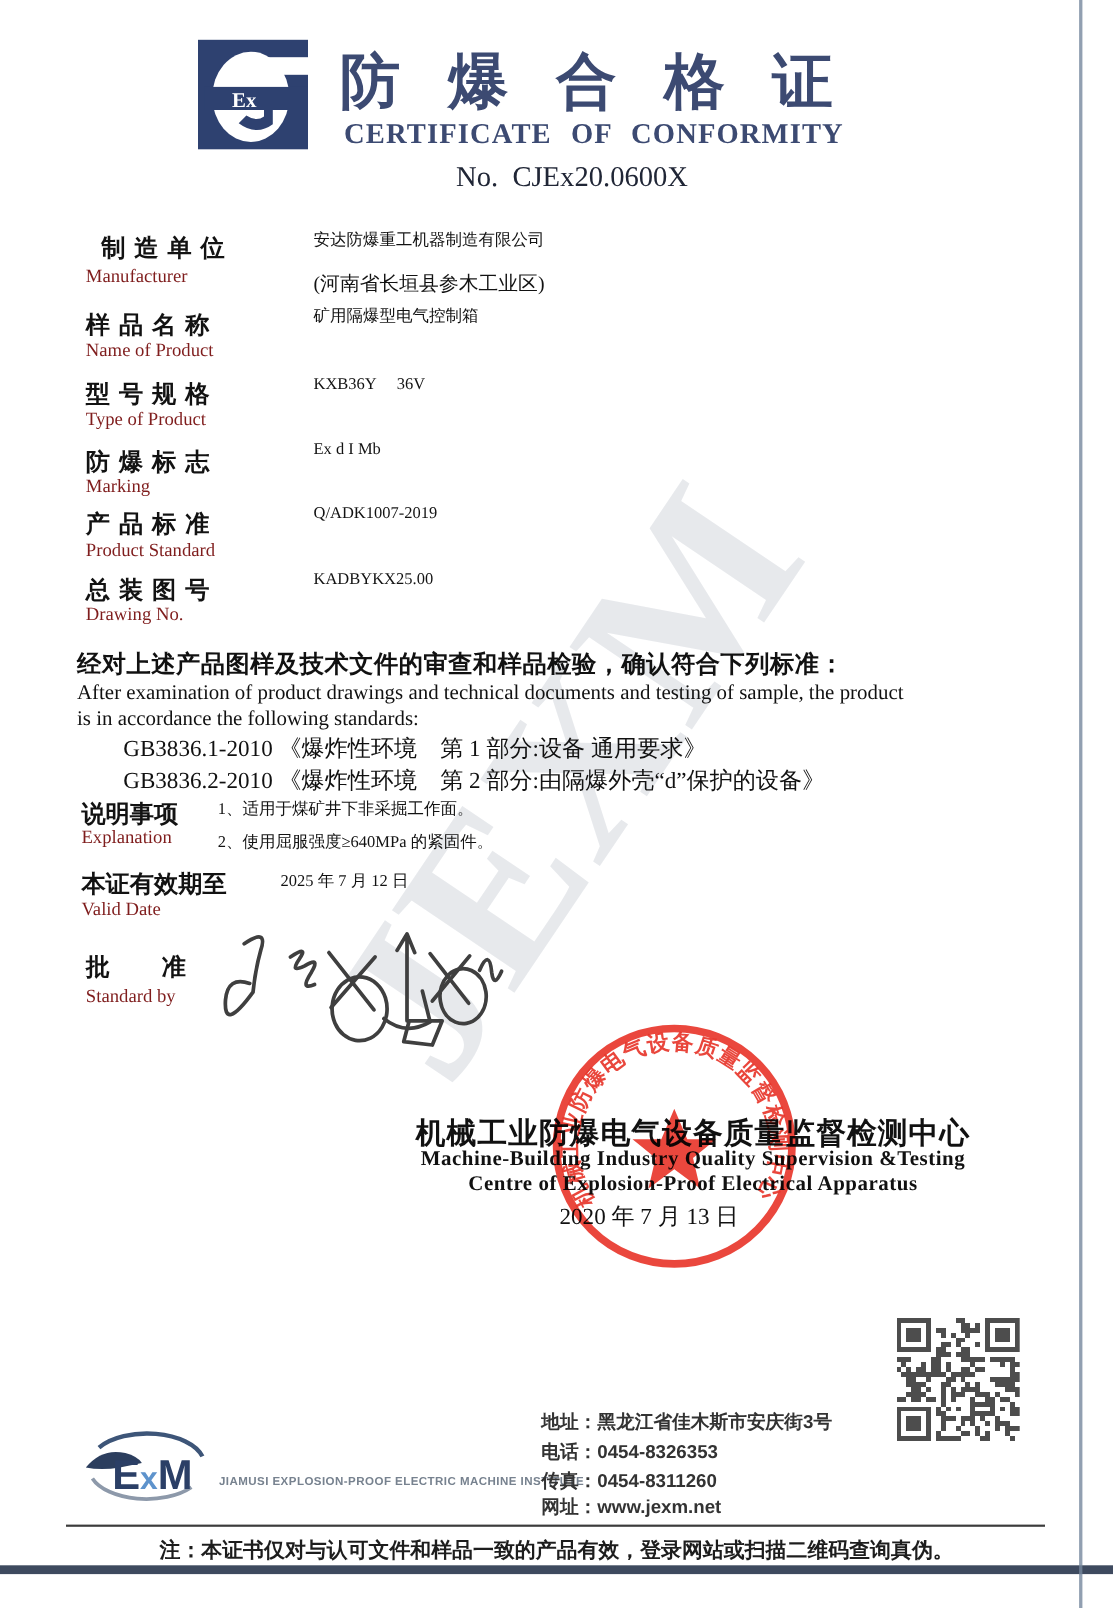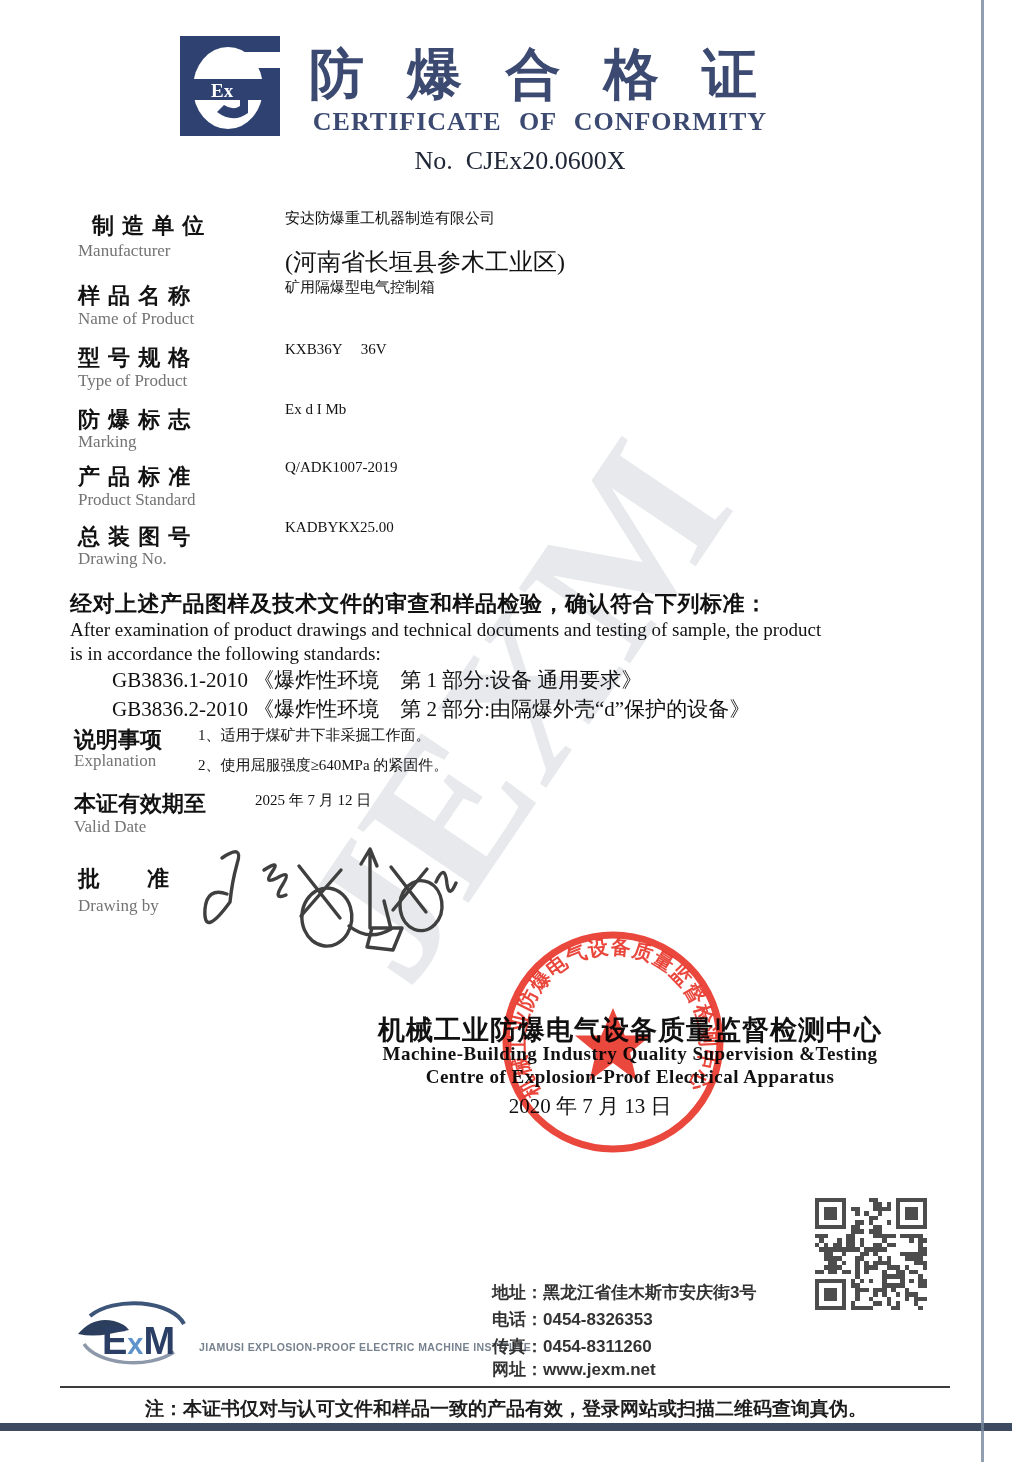--- a/index.html
+++ b/index.html
@@ -19,23 +19,23 @@
   
   .title-cn { left:290px; top:38px; width:500px; text-align:center; font-size:55px; font-weight:bold;
               color:#3c4a72; letter-spacing:14px; white-space:nowrap; }
   .title-en { left:290px; top:107px; width:500px; text-align:center; font-family:"Liberation Serif", serif;
               font-weight:bold; font-size:26px; color:#3c4a72; letter-spacing:1px; word-spacing:10px; white-space:nowrap;}
   .cert-no  { left:290px; top:146px; width:460px; text-align:center; font-family:"Liberation Serif", serif;
               font-size:26px; color:#202636; white-space:pre; }
 
   
   .label-cn { font-size:22px; font-weight:bold; color:#121212; letter-spacing:1px; white-space:pre; }
-  .label-en { font-family:"Liberation Serif", serif; font-size:17px; color:#737373; white-space:nowrap; }
+  .label-en { font-family:"Liberation Serif", serif; font-size:17px; color:#7f1d1d; white-space:nowrap; }
   .value    { font-family:"Liberation Serif", serif; font-size:15px; color:#121212; white-space:pre; }
-  .value-sm { font-family:"Liberation Serif", serif; font-size:24px; color:#121212; white-space:pre; }
+  .value-sm { font-family:"Liberation Serif", serif; font-size:18px; color:#121212; white-space:pre; }
 
   .stmt-cn  { left:70px; top:589px; font-size:22px; font-weight:bold; color:#111; letter-spacing:.5px; }
   .stmt-en  { font-family:"Liberation Serif", serif; font-size:19px; color:#111; }
   .std      { left:112px; font-family:"Liberation Serif", serif; font-size:21px; color:#111; }
 
   
   .issuer-cn { left:330px; top:1012px; width:600px; text-align:center; font-size:27px; font-weight:bold;
                color:#111; letter-spacing:1px; white-space:nowrap; }
   .issuer-en { width:600px; text-align:center; font-family:"Liberation Serif", serif; font-weight:bold;
                font-size:19px; color:#111; letter-spacing:.5px; white-space:nowrap; }
@@ -111,21 +111,21 @@
     <div class="abs label-cn" style="left:74px; top:725px; letter-spacing:0;">说明事项</div>
     <div class="abs label-en" style="left:74px; top:751px;">Explanation</div>
     <div class="abs value" style="left:198px; top:726px;">1、适用于煤矿井下非采掘工作面。</div>
     <div class="abs value" style="left:198px; top:756px;">2、使用屈服强度≥640MPa 的紧固件。</div>
 
     <div class="abs label-cn" style="left:74px; top:789px; letter-spacing:0;">本证有效期至</div>
     <div class="abs label-en" style="left:74px; top:817px;">Valid Date</div>
     <div class="abs value" style="left:255px; top:791px;">2025 年 7 月 12 日</div>
 
     <div class="abs label-cn" style="left:78px; top:864px;">批　　准</div>
-    <div class="abs label-en" style="left:78px; top:896px;">Drawing by</div>
+    <div class="abs label-en" style="left:78px; top:896px;">Standard by</div>
 
     <svg class="abs" style="left:200px; top:836px;" width="258" height="118" viewBox="0 0 258 118">
       <g fill="none" stroke="#3f3f3f" stroke-width="3.4" stroke-linecap="round" stroke-linejoin="round">
         <path d="M22,22 q22,-15 15,6 q-5,18 -7,38 q-27,37 -25,7 q2,-22 22,-15"></path>
         <path d="M64,34 q17,-11 8,2 q-9,13 5,6 q15,-9 6,6 q-11,17 3,11"></path>
         <path d="M118,54 a25,29 0 1,1 -2,1"></path>
         <path d="M99,30 L140,82 M141,34 L101,80"></path>
         <path d="M170,92 l0,-74 M161,28 L170,13 L177,30"></path>
         <path d="M149,90 q20,16 42,3 l-7,-28"></path>
         <path d="M208,50 a21,25 0 1,1 -1,1"></path>

